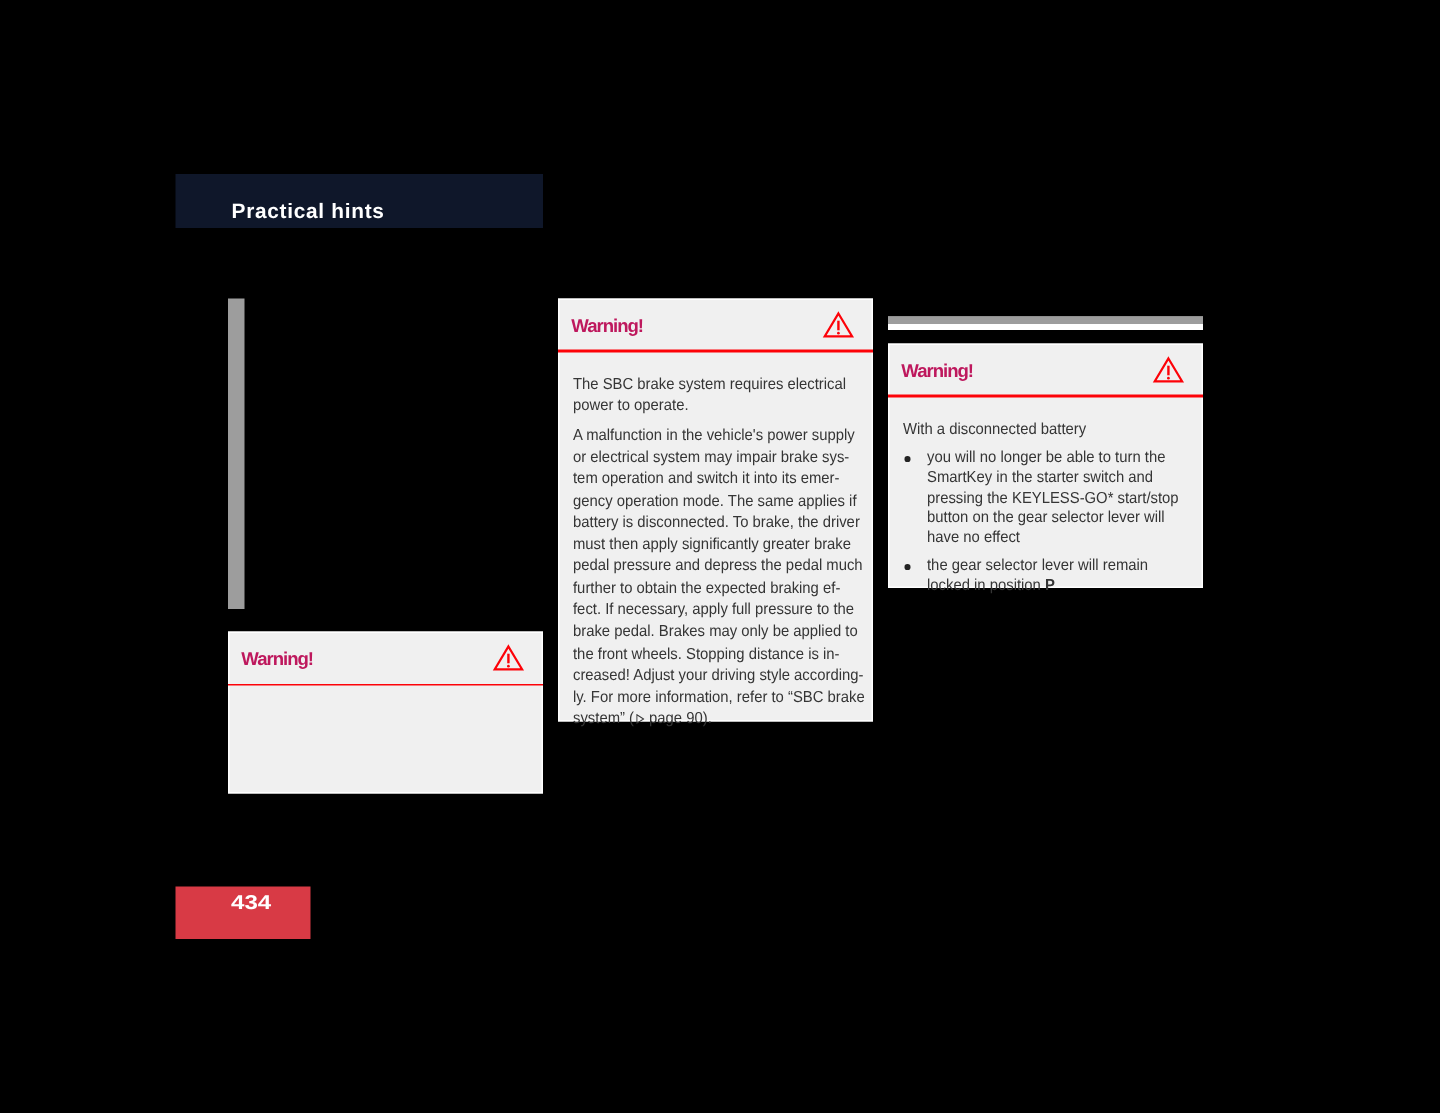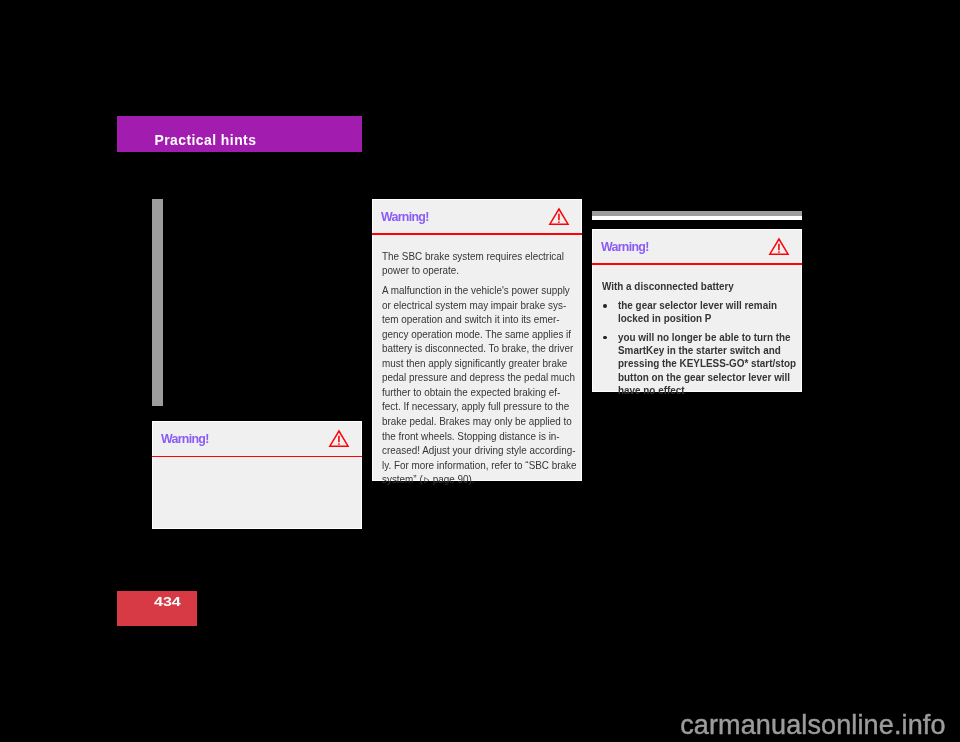--- a/index.html
+++ b/index.html
@@ -10,31 +10,31 @@
     background:#000000;
     font-family:"Liberation Sans", sans-serif;
     overflow:hidden;
     position:relative;
   }
   .page{position:absolute;left:0;top:0;width:960px;height:742px;filter:opacity(1);}
 
   
   .chapter-tab{
     position:absolute;left:117px;top:116px;width:245px;height:36px;
-    background:#a21caf;
+    background:#0f172a;
   }
   .chapter-tab .label{
     position:absolute;left:37.4px;top:15.5px;
     color:#ffffff;font-weight:bold;font-size:13.9px;line-height:16px;
     letter-spacing:0.47px;filter:opacity(1);
   }
 
   
   .page-number{
-    position:absolute;left:117px;top:591px;width:80px;height:35px;
+    position:absolute;left:117px;top:591px;width:90px;height:35px;
     background:#d83a45;
   }
   .page-number .num{
     position:absolute;left:37.1px;top:3.2px;
     color:#ffffff;font-weight:bold;font-size:13.3px;line-height:16px;
     transform:scaleX(1.208);transform-origin:0 0;filter:opacity(1);
   }
 
   
   .vbar{position:absolute;left:152px;top:199px;width:11px;height:207px;background:#9d9d9d;}
@@ -43,21 +43,21 @@
 
   
   .warnbox{
     position:absolute;background:#f0f0f0;
     box-sizing:border-box;
     border:1px solid #ffffff;
   }
   .wb-head{position:relative;height:32px;}
   .wb-head .wtitle{
     position:absolute;left:7.9px;top:9.7px;
-    color:#8b5cf6;font-weight:bold;font-size:12.4px;line-height:14px;
+    color:#be185d;font-weight:bold;font-size:12.4px;line-height:14px;
     letter-spacing:-0.68px;filter:opacity(1);
   }
   .wb-head .wicon{position:absolute;overflow:visible;}
   ul.bullets{margin:0;padding:0;list-style:none;}
   ul.bullets li{position:relative;padding-left:16.3px;margin-top:4.9px;}
   ul.bullets li:first-child{margin-top:5.5px;}
   ul.bullets li .bu{position:absolute;left:1.0px;top:5.1px;width:3.8px;height:3.8px;
      border-radius:50%;background:#232323;font-size:0;}
   .wb-rule{position:absolute;left:-1px;right:-1px;height:1.8px;background:#fd0208;}
   .wb-body{position:absolute;left:8.8px;width:196px;opacity:0.999;margin-top:12px;}
@@ -128,35 +128,35 @@
   <div class="warnbox box-right">
     <div class="wb-head">
       <span class="wtitle">Warning!</span>
       <svg class="wicon" viewBox="0 0 199 171" width="19.9" height="17.1" style="left:175.7px;top:7.6px;">
         <path d="M99.5 10 L190.5 162 L8.5 162 Z" fill="none" stroke="#fd0208" stroke-width="15" stroke-linejoin="miter"></path>
         <path d="M99.5 58 L99.5 122" fill="none" stroke="#fd0208" stroke-width="16" stroke-linecap="butt"></path>
         <circle cx="99.5" cy="141" r="9" fill="#fd0208"></circle>
       </svg>
     </div>
     <div class="wb-rule" style="top:32.9px;"></div>
-    <div class="wb-body" style="top:36.83px;font-weight:bold;">
+    <div class="wb-body" style="top:36.83px;">
       <div class="tl">With a disconnected battery</div>
       <ul class="bullets">
-        <li>
-          <span class="bu">•</span>
-          <div class="tl">the gear selector lever will remain</div>
-          <div class="tl"><span>locked in position </span><b>P</b></div>
-        </li>
         <li>
           <span class="bu">•</span>
           <div class="tl">you will no longer be able to turn the</div>
           <div class="tl">SmartKey in the starter switch and</div>
           <div class="tl">pressing the KEYLESS-GO* start/stop</div>
           <div class="tl">button on the gear selector lever will</div>
           <div class="tl">have no effect</div>
+        </li>
+        <li>
+          <span class="bu">•</span>
+          <div class="tl">the gear selector lever will remain</div>
+          <div class="tl"><span>locked in position </span><b>P</b></div>
         </li>
       </ul>
     </div>
   </div>
 
   <div class="warnbox box-left">
     <div class="wb-head">
       <span class="wtitle" style="top:10.0px;">Warning!</span>
       <svg class="wicon" viewBox="0 0 199 171" width="19.9" height="17.1" style="left:175.7px;top:8.3px;">
         <path d="M99.5 10 L190.5 162 L8.5 162 Z" fill="none" stroke="#fd0208" stroke-width="15" stroke-linejoin="miter"></path>
@@ -164,15 +164,14 @@
         <circle cx="99.5" cy="141" r="9" fill="#fd0208"></circle>
       </svg>
     </div>
     <div class="wb-rule" style="top:33.6px;"></div>
   </div>
 
   <div class="page-number">
     <span class="num">434</span>
   </div>
 
-  <div class="watermark">carmanualsonline.info</div>
 
 </div>
 
 </body></html>

